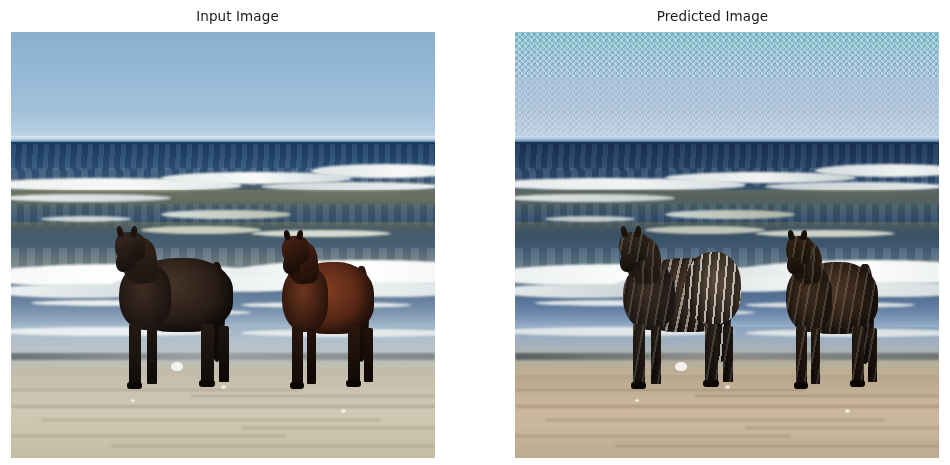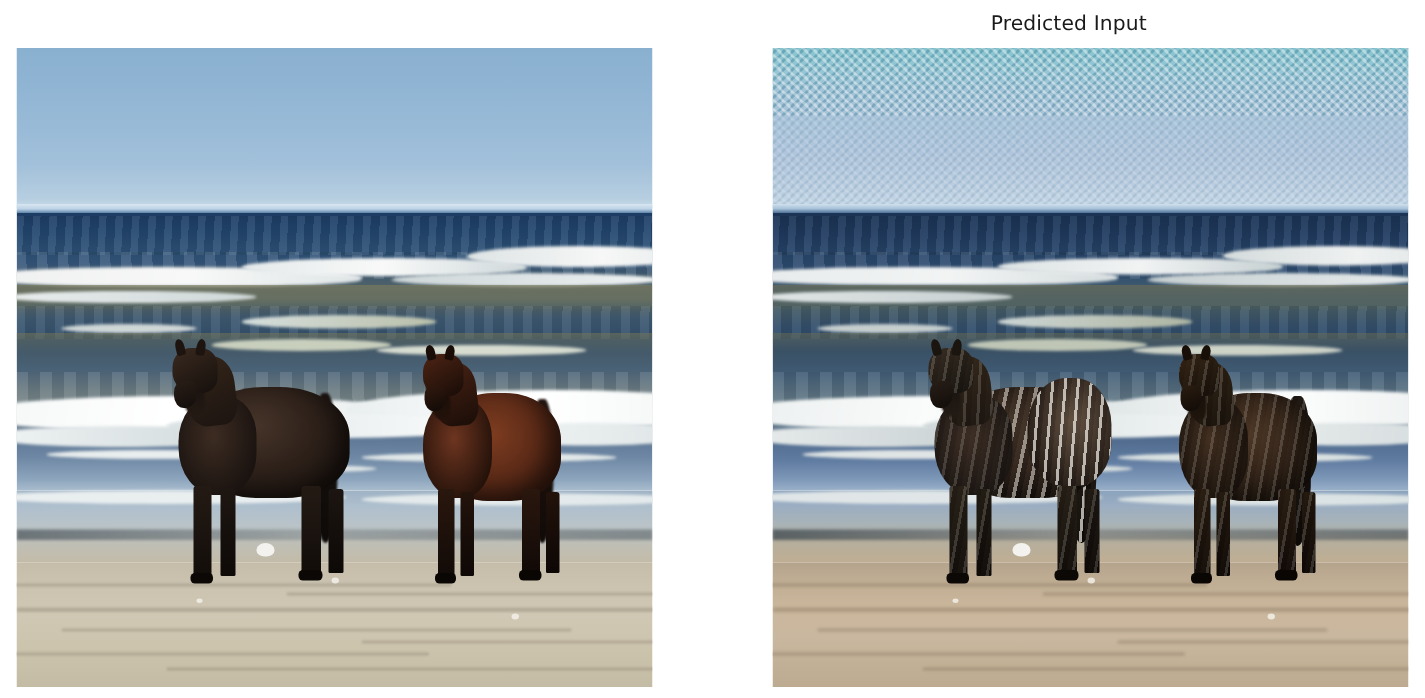--- a/index.html
+++ b/index.html
@@ -143,20 +143,21 @@
 
   .seabird{position:absolute;background:#f3f2ee;border-radius:50% 50% 45% 45%;filter:blur(.5px);}
   .pebble{position:absolute;background:rgba(245,243,236,.8);border-radius:50%;filter:blur(.4px);}
 </style>
 </head>
 <body>
 
 <div class="page">
 
   <div class="panel panel-left">
+    <div class="panel-title">Input Image</div>
 
     <div class="imgbox imgbox-left">
 
       <div class="layer sky">
         <div class="sky-in"></div>
       </div>
 
       <div class="layer horizon"></div>
 
       <div class="layer ocean">
@@ -261,21 +262,21 @@
         <div class="leg" style="left:74px;top:88px;width:12px;height:58px;background:linear-gradient(to bottom,#2a170e,#100907);"></div>
         <div class="leg" style="left:90px;top:90px;width:9px;height:54px;background:linear-gradient(to bottom,#22120a,#0d0705);"></div>
         <div style="position:absolute;left:16px;top:144px;width:14px;height:7px;background:#0a0604;border-radius:3px;"></div>
         <div style="position:absolute;left:72px;top:142px;width:15px;height:7px;background:#0a0604;border-radius:3px;"></div>
       </div>
 
     </div>
   </div>
 
   <div class="panel panel-right">
-    <div class="panel-title">Predicted Input</div>
+    <div class="panel-title">Predicted Image</div>
 
     <div class="imgbox imgbox-right">
 
       <div class="layer sky">
         <div class="sky-pred"></div>
         <div class="checker"></div>
         <div class="checker-strong"></div>
       </div>
 
       <div class="layer horizon-p"></div>

